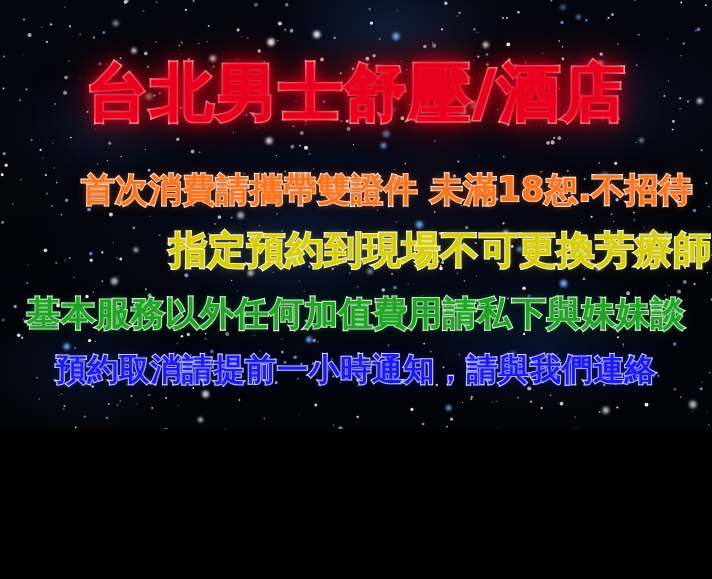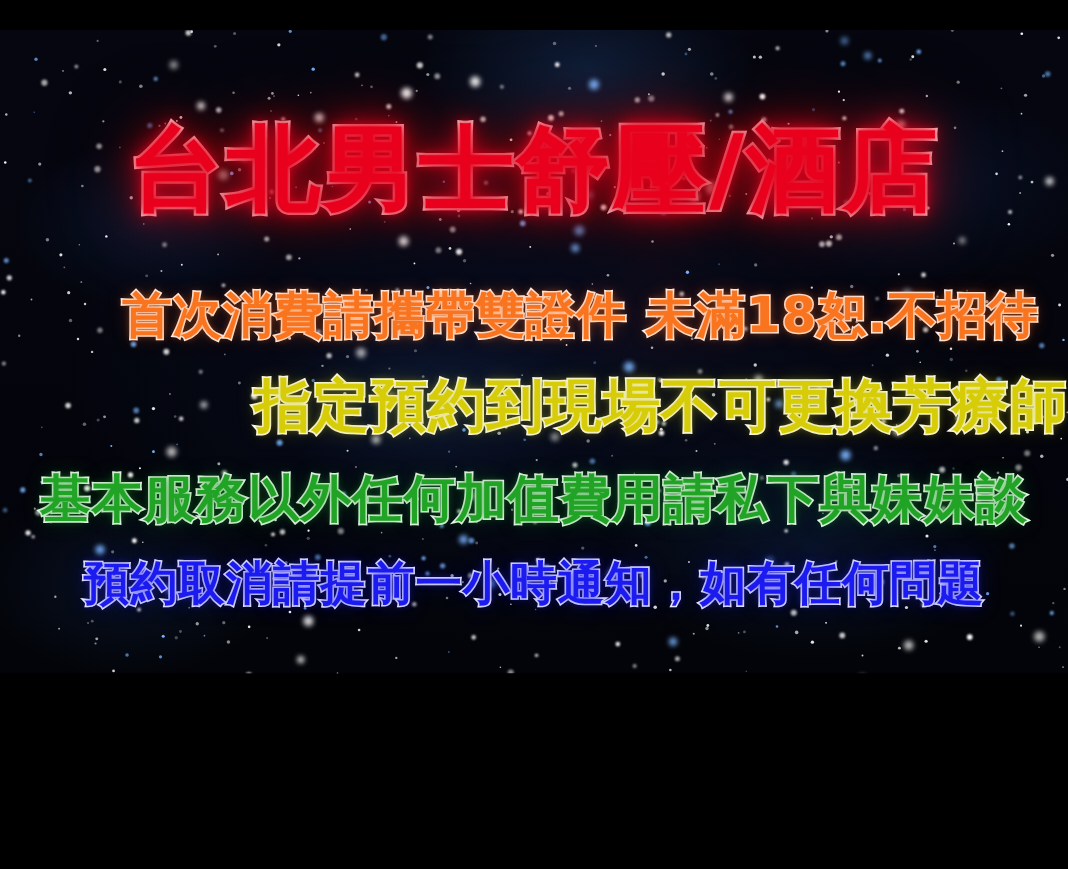--- a/index.html
+++ b/index.html
@@ -8,21 +8,20 @@
     background: #000;
   }
   #poster {
     position: relative;
     width: 712px;
     height: 429px;
     overflow: hidden;
     background: #04050e;
     font-family: "DejaVu Sans", "Liberation Sans", sans-serif;
     user-select: none;
-    margin-top: 20px;
   }
 
   
   #sky {
     position: absolute;
     inset: 0;
     background:
       radial-gradient(ellipse 160px 90px at 55% 6%,  rgba(40,90,160,0.28), transparent 70%),
       radial-gradient(ellipse 130px 80px at 14% 30%, rgba(30,70,140,0.22), transparent 70%),
       radial-gradient(ellipse 170px 95px at 86% 24%, rgba(25,65,130,0.22), transparent 70%),
@@ -963,17 +962,17 @@
 
   <div id="lines">
     <div class="line title">台北男士舒壓/酒店</div>
 
     <div class="line l2">首次消費請攜帶雙證件 未滿18恕.不招待</div>
 
     <div class="line l3">指定預約到現場不可更換芳療師</div>
 
     <div class="line l4">基本服務以外任何加值費用請私下與妹妹談</div>
 
-    <div class="line l5">預約取消請提前一小時通知，如有任何問題</div>
+    <div class="line l5">預約取消請提前一小時通知，請與我們連絡</div>
 
   </div>
 
 </div>
 
 </body></html>

